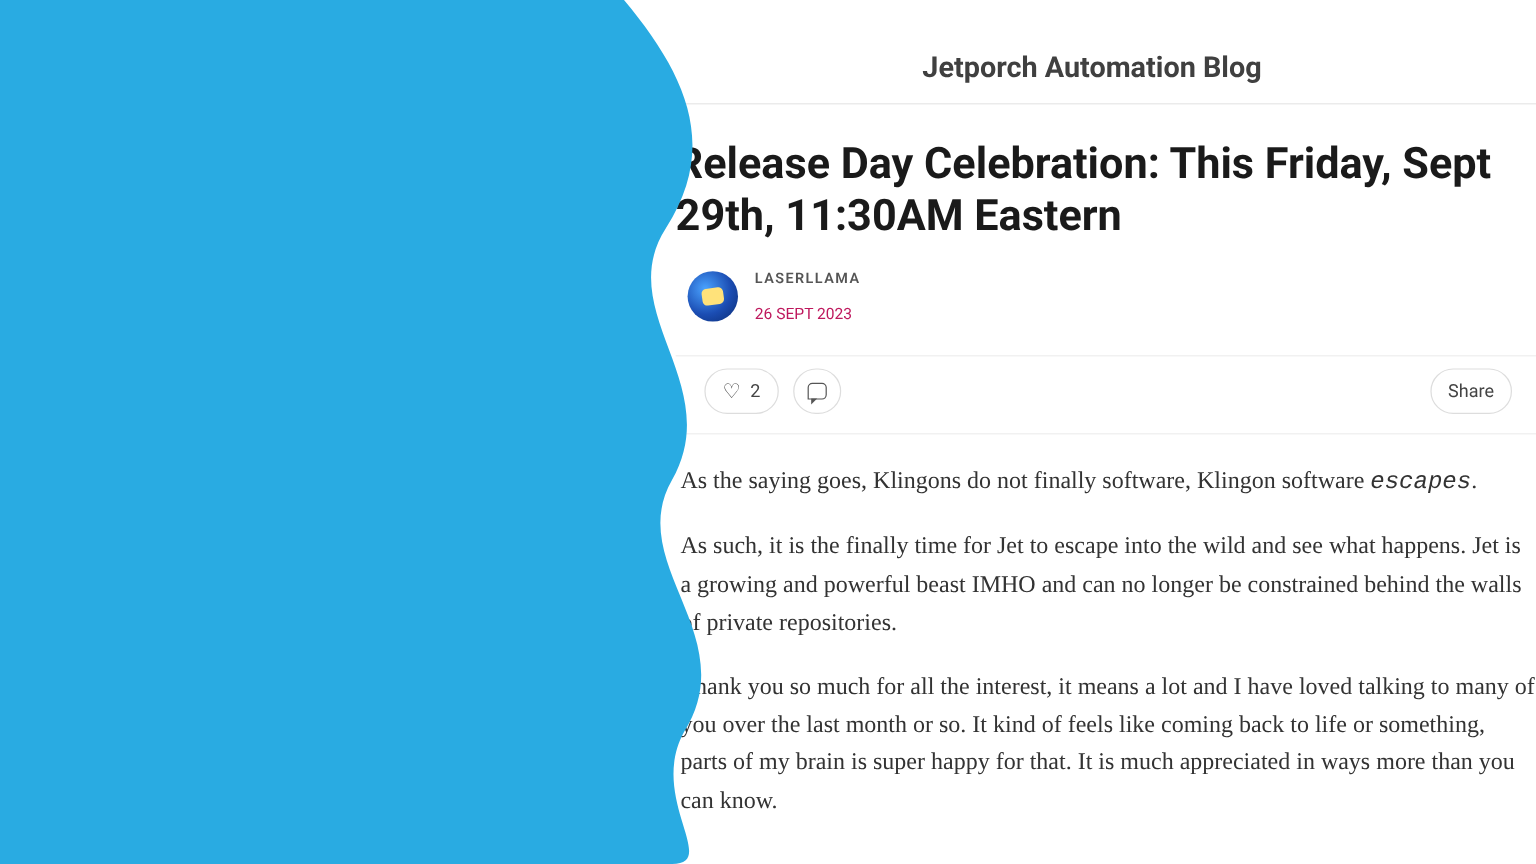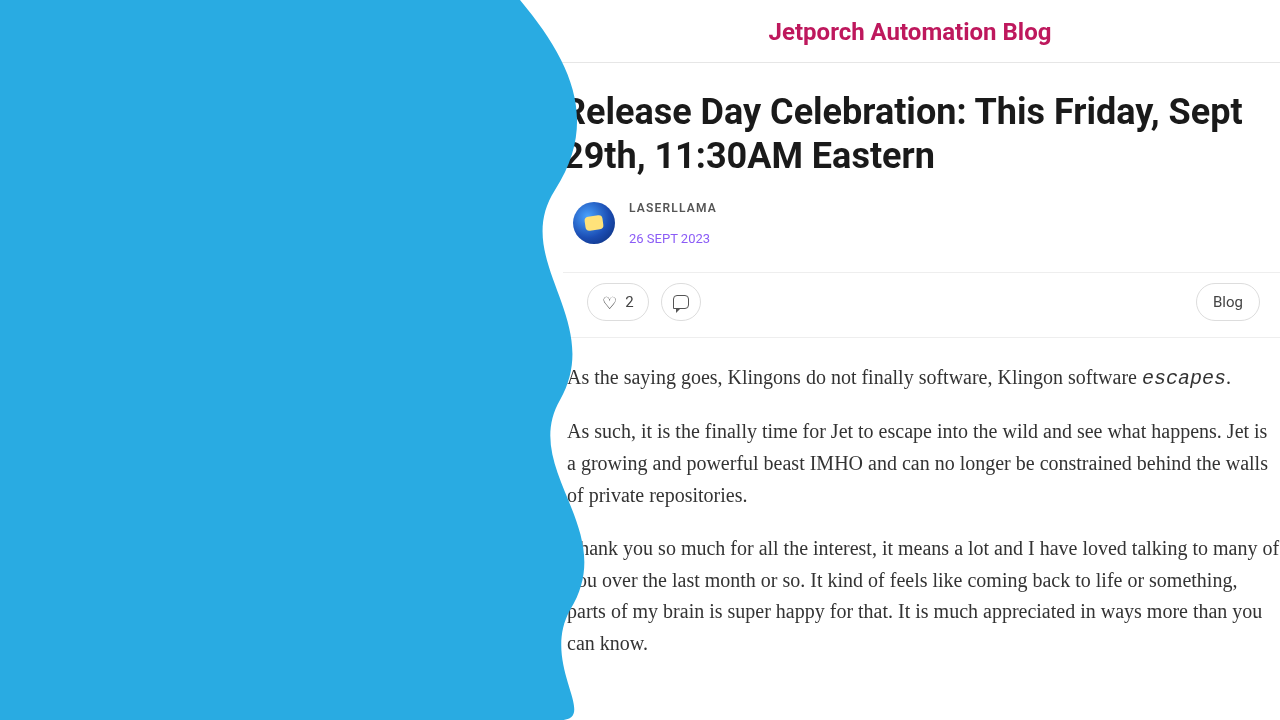--- a/index.html
+++ b/index.html
@@ -57,21 +57,22 @@
     background: #fff;
     z-index: 1;
     color: #1a1a1a;
   }
   .blog-header {
     text-align: center;
     font-size: 24px;
     font-weight: 700;
     padding: 18px 15px 16px 0;
     border-bottom: 1px solid #e6e6e6;
-    color: #be185d;
+    color: #404040;
+    margin-top: 24px;
   }
   .article-inner { padding: 28px 0 0 8px; }
   .article-title {
     font-size: 36px;
     font-weight: 700;
     line-height: 1.22;
     color: #1a1a1a;
     margin-bottom: 22px;
   }
   .byline-row {
@@ -99,21 +100,21 @@
   }
   .by-meta { display: flex; flex-direction: column; gap: 16px; }
   .author {
     font-size: 12px;
     letter-spacing: 1.2px;
     color: #555;
     font-weight: 600;
   }
   .pub-date {
     font-size: 13px;
-    color: #8b5cf6;
+    color: #be185d;
   }
   .action-row {
     display: flex;
     align-items: center;
     justify-content: space-between;
     padding: 10px 20px 16px 24px;
     border-top: 1px solid #eee;
     border-bottom: 1px solid #eee;
     margin-bottom: 24px;
   }
@@ -209,21 +210,21 @@
         <div class="action-left">
           <div class="pill">
             <span class="heart-icon"></span>
             <span>2</span>
           </div>
           <div class="pill round">
             <span class="comment-icon"></span>
           </div>
         </div>
         <div class="pill share-pill">
-          <span>Blog</span>
+          <span>Share</span>
         </div>
       </div>
 
       <div class="body-text">
         <p>
           <span>As the saying goes, Klingons do not finally software, Klingon software </span><em>escapes</em><span>.</span>
         </p>
         <p>As such, it is the finally time for Jet to escape into the wild and see what happens. Jet is a growing and powerful beast IMHO and can no longer be constrained behind the walls of private repositories.</p>
         <p>Thank you so much for all the interest, it means a lot and I have loved talking to many of you over the last month or so. It kind of feels like coming back to life or something, parts of my brain is super happy for that. It is much appreciated in ways more than you can know.</p>
 

